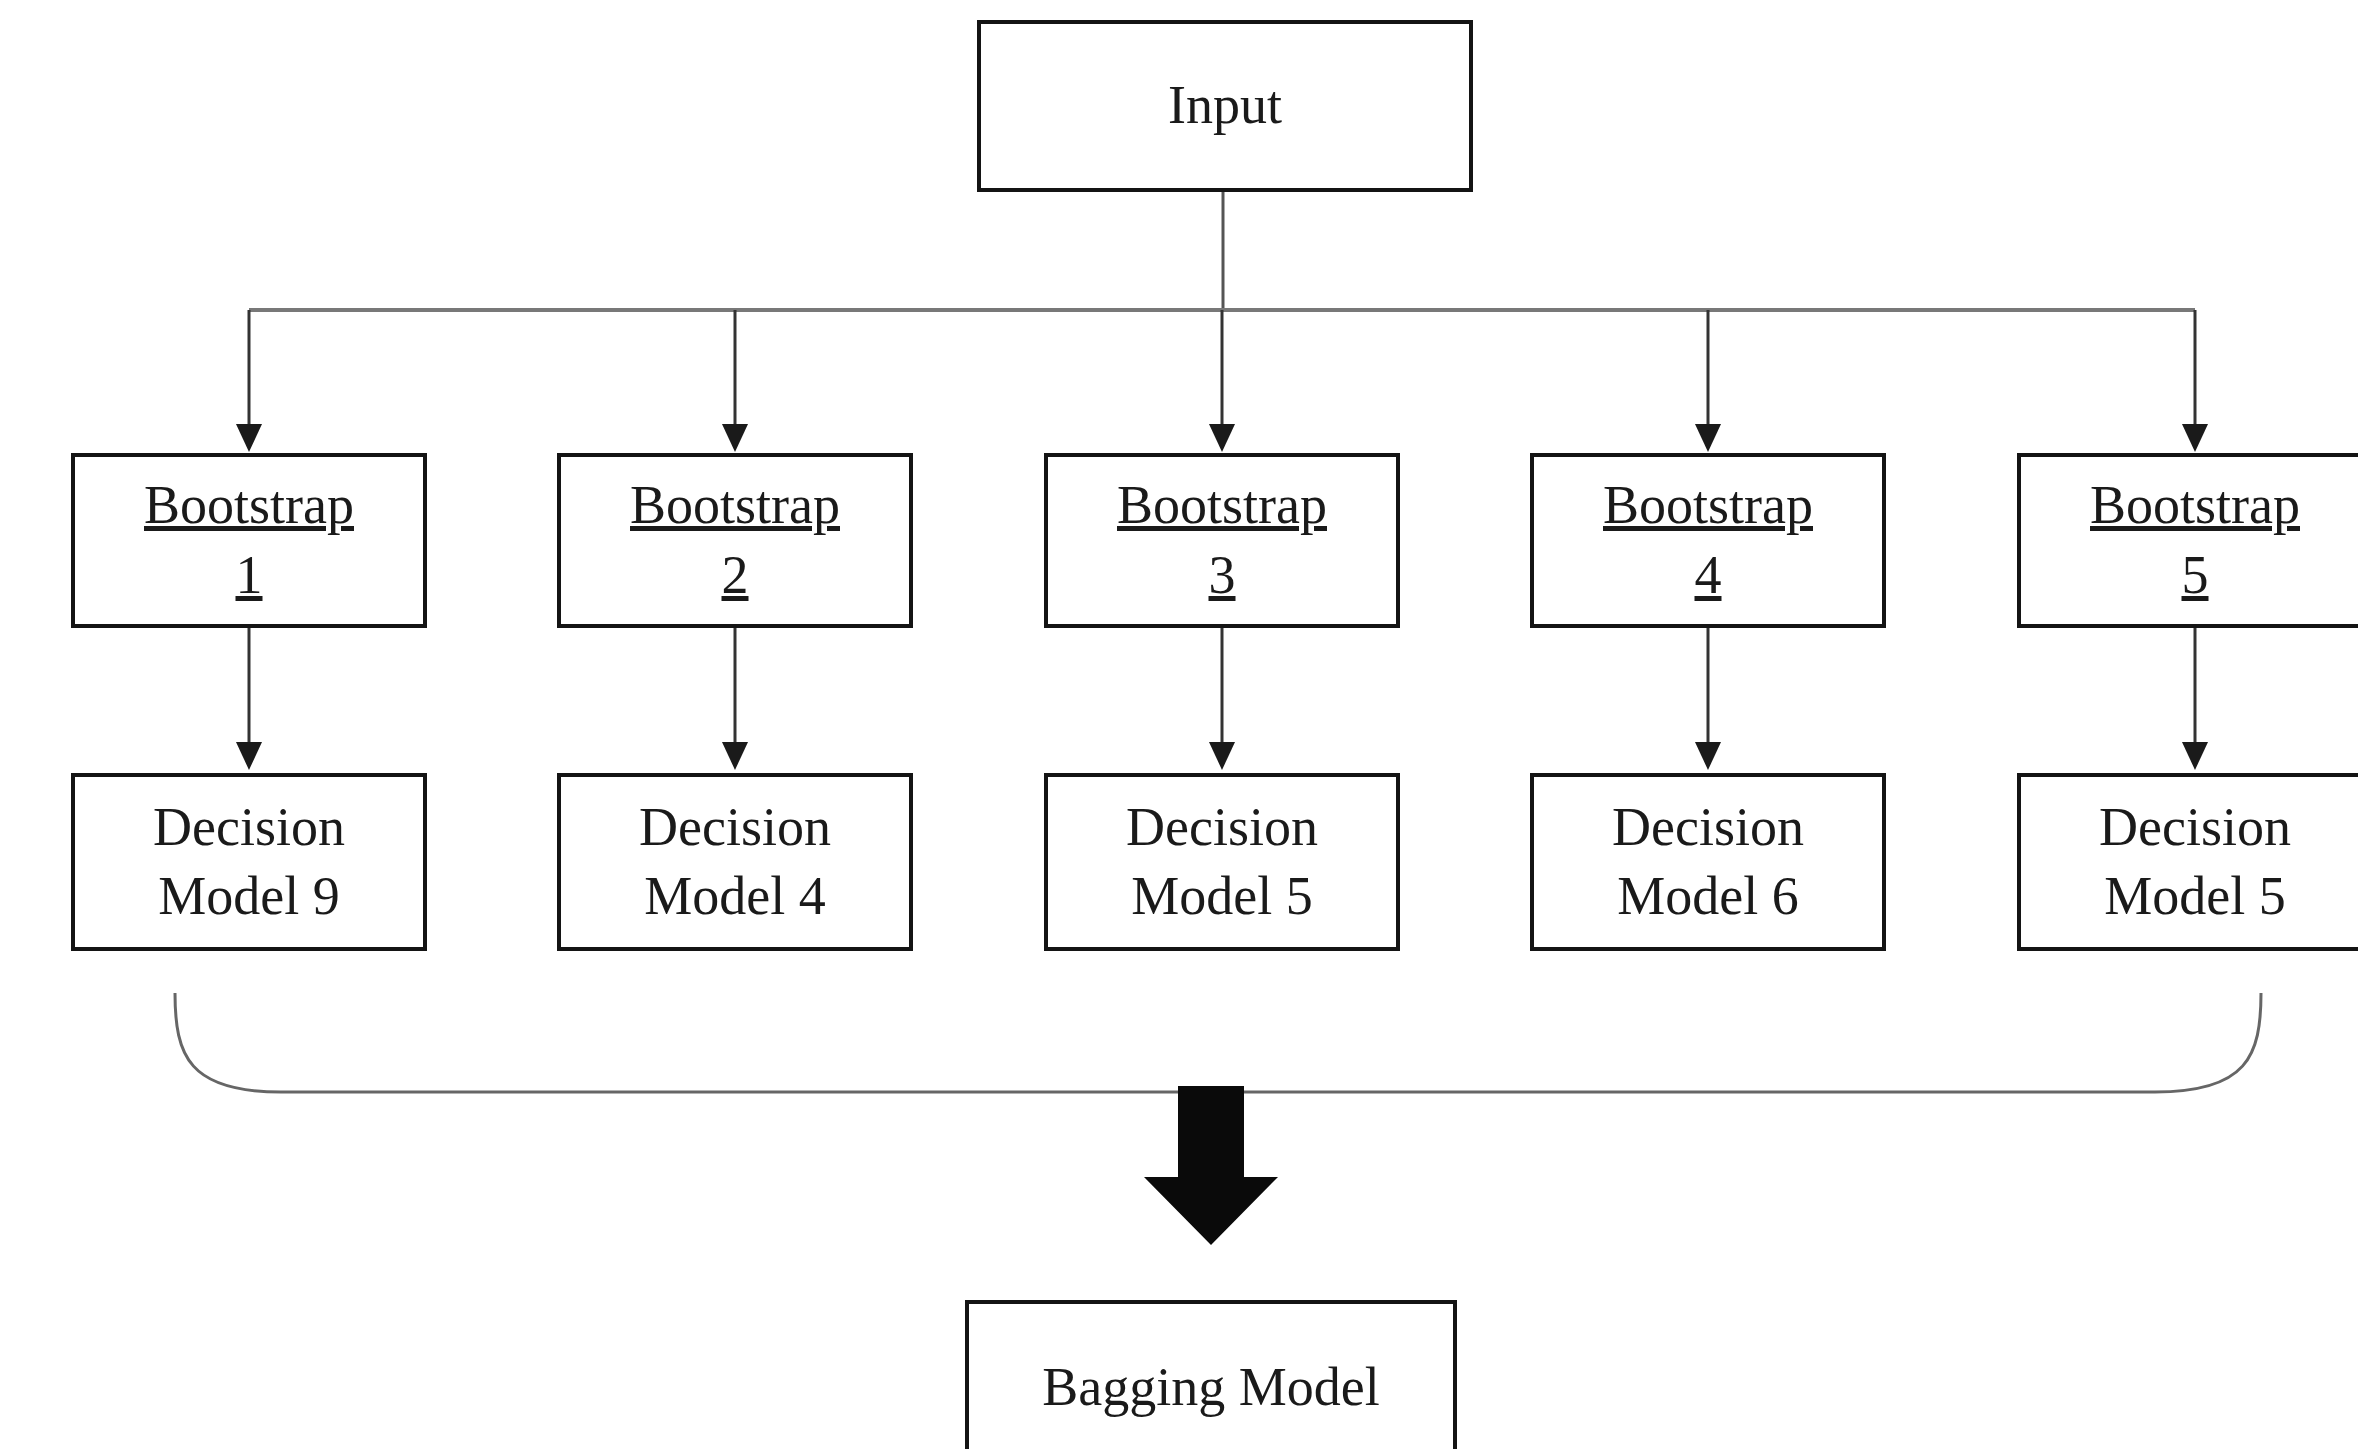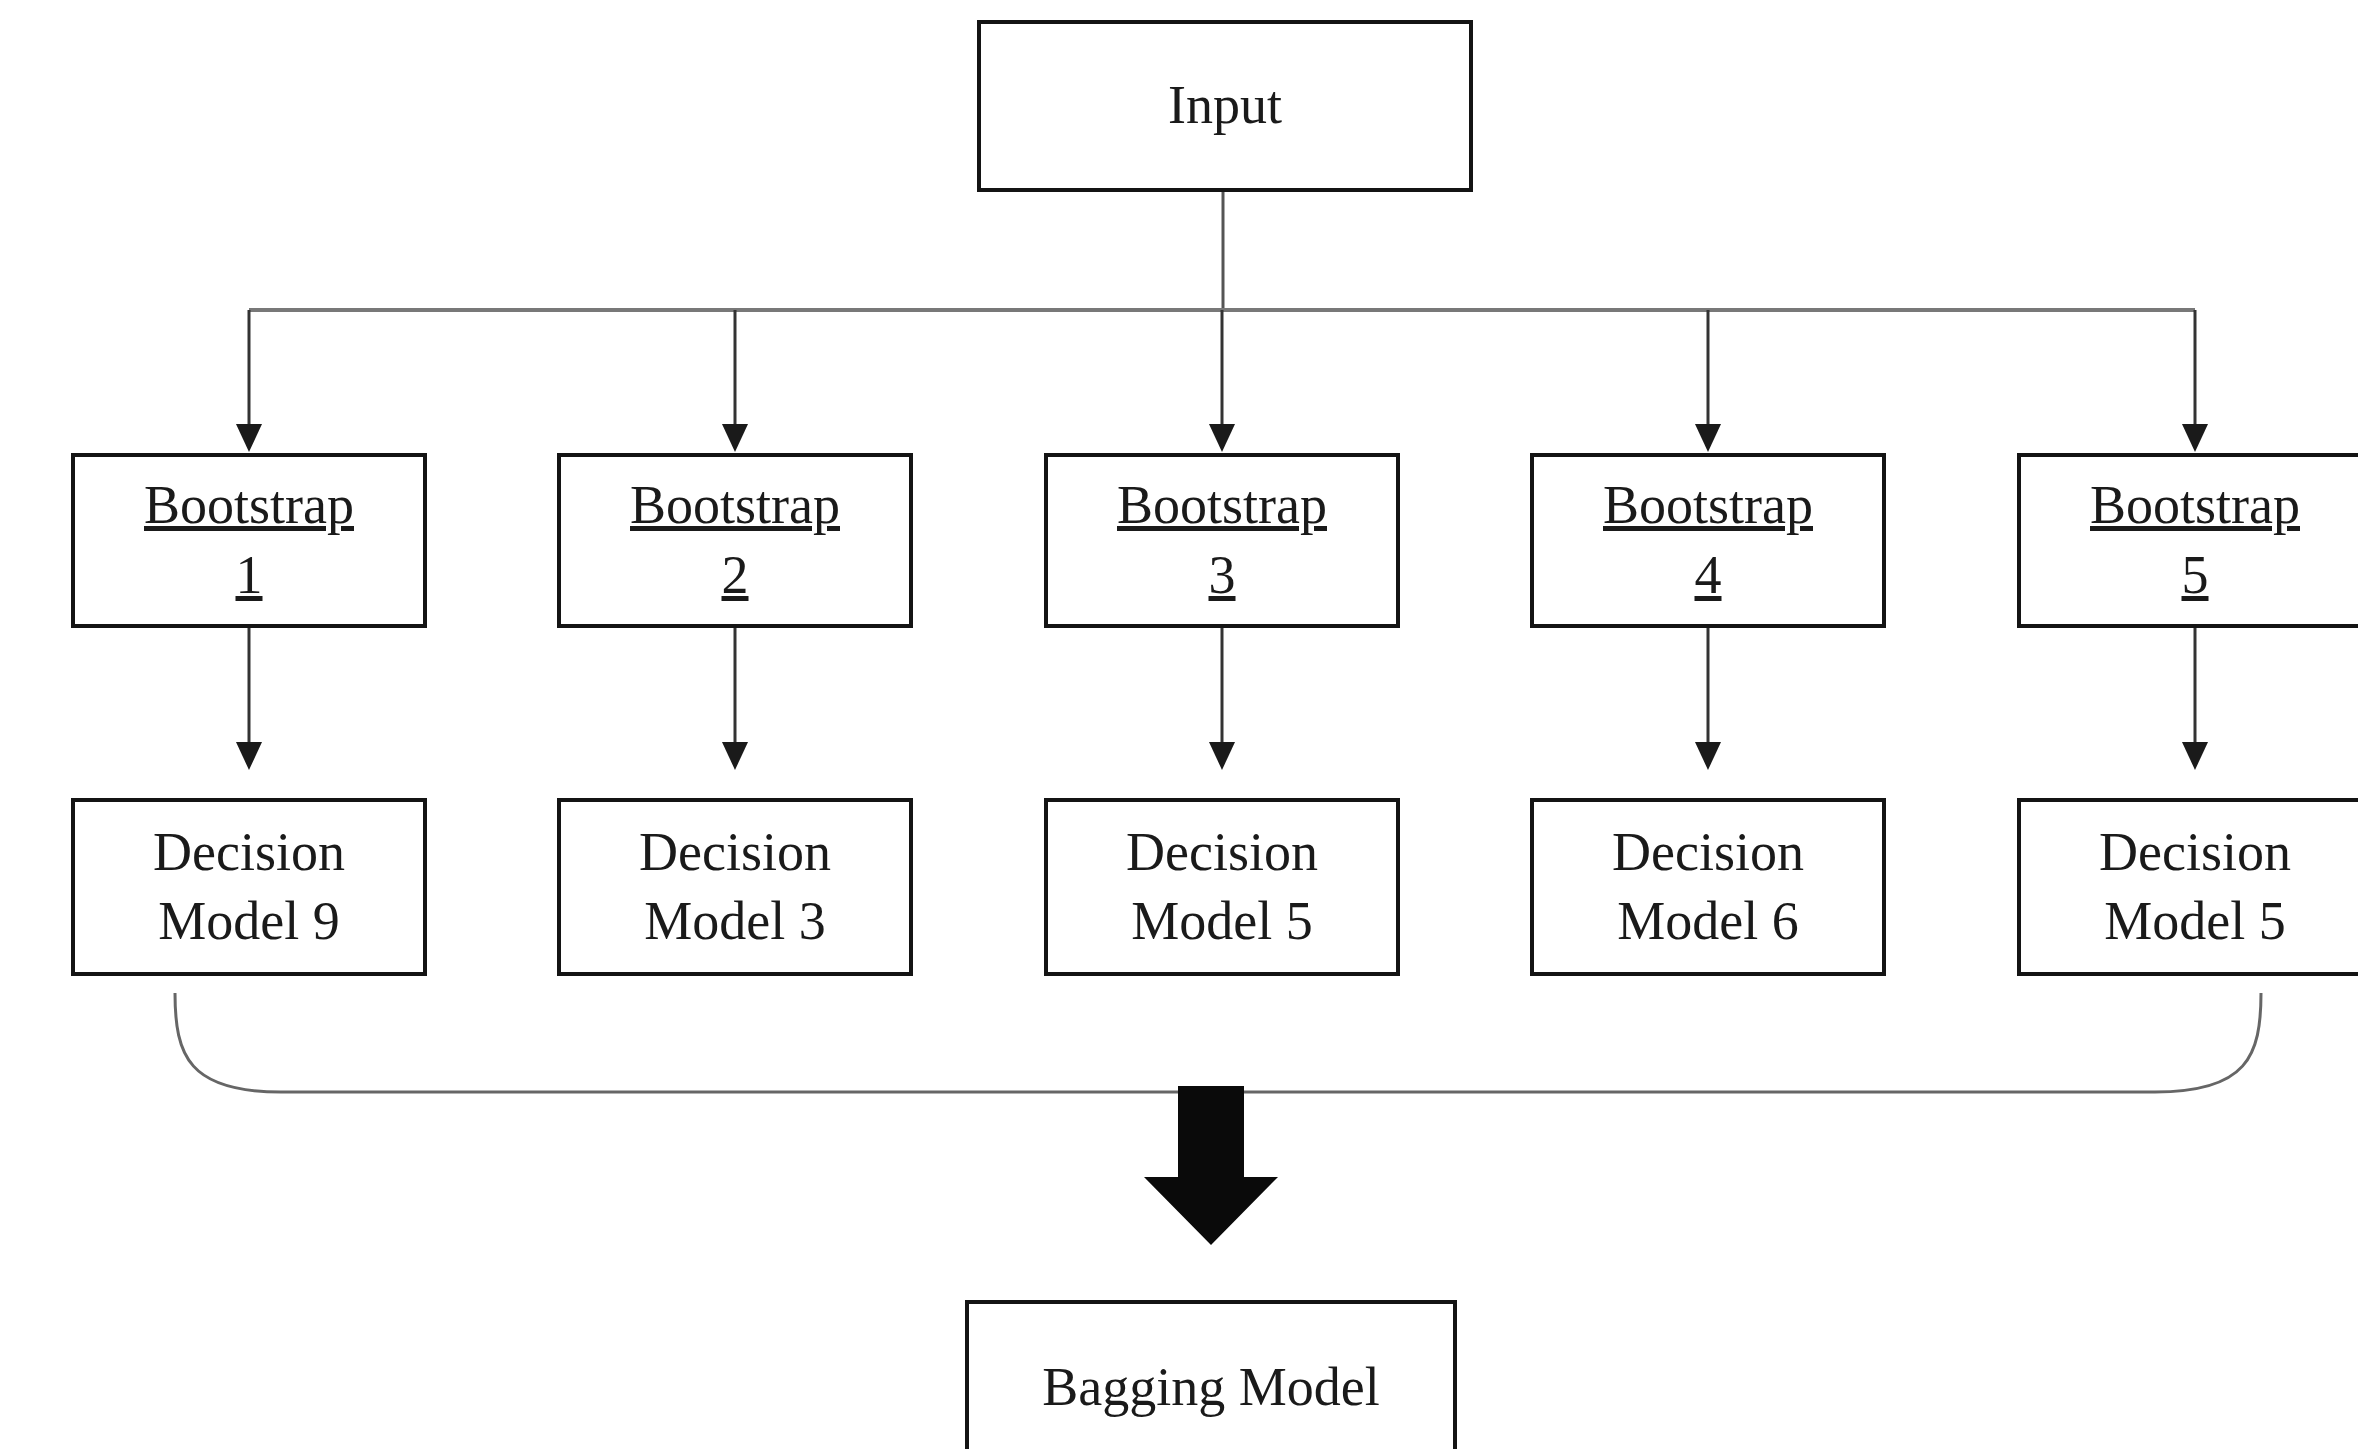--- a/index.html
+++ b/index.html
@@ -37,21 +37,21 @@
     font-size: 54px;
     line-height: 1.28;
     white-space: nowrap;
   }
   .node span { display: block; }
 
   .input-node   { left: 942px;  top: 20px;   width: 496px; height: 172px; }
   .bagging-node { left: 930px;  top: 1300px; width: 492px; height: 176px; }
 
   .boot-node { top: 453px; width: 356px; height: 175px; text-decoration: underline; }
-  .dm-node   { top: 798px; width: 356px; height: 178px; }
+  .dm-node   { top: 773px; width: 356px; height: 178px; }
 
   .col-1 { left: 36px; }
   .col-2 { left: 522px; }
   .col-3 { left: 1009px; }
   .col-4 { left: 1495px; }
   .col-5 { left: 1982px; }
 </style>
 </head>
 <body>
 
@@ -134,21 +134,21 @@
     <span>Bootstrap</span>
     <span>5</span>
   </div>
 
   <div class="node dm-node col-1">
     <span>Decision</span>
     <span>Model 9</span>
   </div>
   <div class="node dm-node col-2">
     <span>Decision</span>
-    <span>Model 3</span>
+    <span>Model 4</span>
   </div>
   <div class="node dm-node col-3">
     <span>Decision</span>
     <span>Model 5</span>
   </div>
   <div class="node dm-node col-4">
     <span>Decision</span>
     <span>Model 6</span>
   </div>
   <div class="node dm-node col-5">

